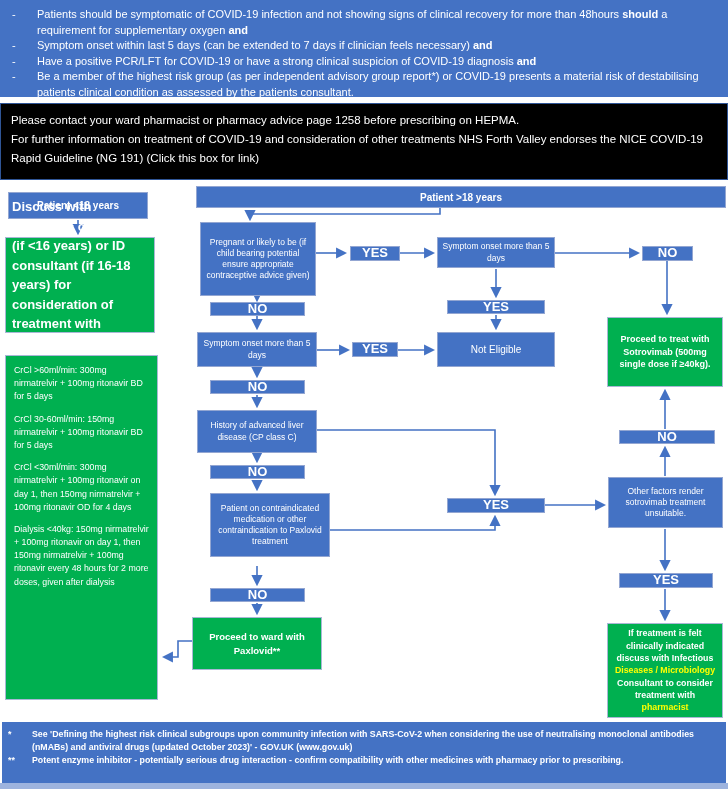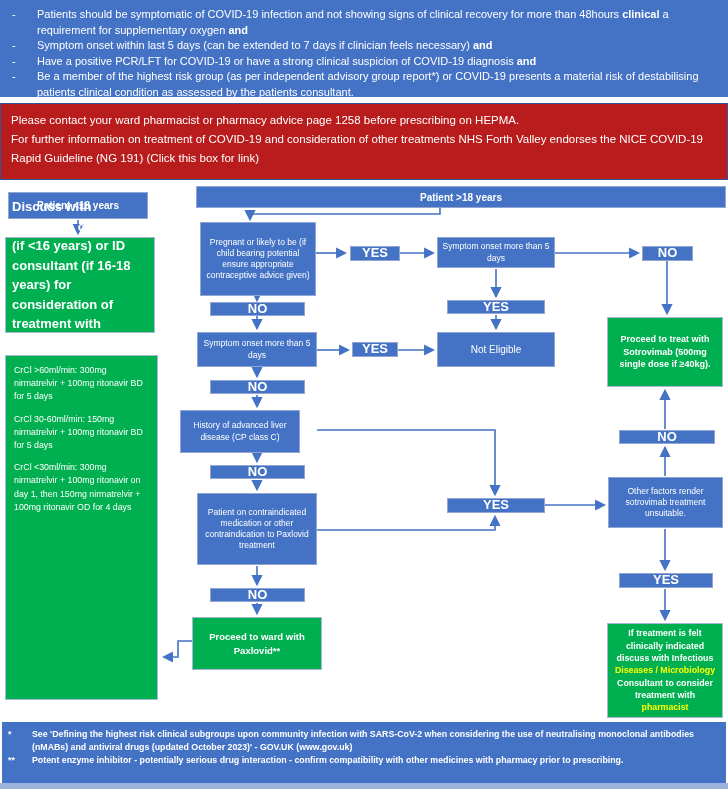--- a/index.html
+++ b/index.html
@@ -11,21 +11,21 @@
   
   #criteria{
     left:0;top:0;width:728px;height:97px;background:#4472C4;color:#fff;
     font-size:11px;padding:7px 12px 0 12px;
   }
   .bullet{display:flex;line-height:15.5px;}
   .bullet .dash{width:25px;flex:none;}
   .bullet .btxt{flex:1;}
   
   #contact{
-    left:0;top:103px;width:728px;height:77px;background:#b91c1c;color:#fff;
+    left:0;top:103px;width:728px;height:77px;background:#000000;color:#fff;
     border:1px solid #2F5597;font-size:11.5px;line-height:19px;padding:7px 10px;
   }
   
   .bnode{
     background:#4472C4;border:1.5px solid #93A6D2;color:#fff;
     display:flex;align-items:center;justify-content:center;text-align:center;
     font-size:8.5px;line-height:1.3;padding:2px;z-index:2;
   }
   .gnode{
     background:#00B050;border:1.5px solid #A9B7D6;color:#fff;
@@ -50,21 +50,21 @@
   .fn-text{flex:1;}
   .fn-indent{margin-left:24px;}
   #footer-strip{left:0;top:783px;width:728px;height:6px;background:#9DB3DE;}
 </style>
 </head>
 <body>
 
 <div id="criteria" class="abs">
   <div class="bullet">
     <span class="dash">-</span>
-    <span class="btxt"><span><span>Patients should be symptomatic of COVID-19 infection and not showing signs of clinical recovery for more than 48hours </span><span style="font-weight: 700;">clinical</span><span> a requirement for supplementary oxygen </span><span style="font-weight: 700;">and</span></span></span>
+    <span class="btxt"><span><span>Patients should be symptomatic of COVID-19 infection and not showing signs of clinical recovery for more than 48hours </span><span style="font-weight: 700;">should</span><span> a requirement for supplementary oxygen </span><span style="font-weight: 700;">and</span></span></span>
   </div>
   <div class="bullet">
     <span class="dash">-</span>
     <span class="btxt"><span><span>Symptom onset within last 5 days (can be extended to 7 days if clinician feels necessary) </span><span style="font-weight: 700;">and</span></span></span>
   </div>
   <div class="bullet">
     <span class="dash">-</span>
     <span class="btxt"><span><span>Have a positive PCR/LFT for COVID-19 or have a strong clinical suspicion of COVID-19 diagnosis </span><span style="font-weight: 700;">and</span></span></span>
   </div>
   <div class="bullet">
@@ -113,37 +113,38 @@
     <polyline points="192,641 178,641 178,657 164,657" marker-end="url(#arr)"></polyline>
   </g>
 </svg>
 
 <div class="abs bnode hdr" style="left:8px;top:192px;width:140px;height:27px;">Patient &lt;18 years</div>
 <div class="abs gnode" id="discuss-box" style="left:5px;top:237px;width:150px;height:96px;">Discuss with Paediatric consultant (if &lt;16 years) or ID consultant (if 16-18 years) for consideration of treatment with remdesivir or sotrovimab (if ≥ 40kg)</div>
 <div class="abs gnode" id="dosing-box" style="left:5px;top:355px;width:153px;height:345px;">
   <p>CrCl &gt;60ml/min: 300mg nirmatrelvir + 100mg ritonavir BD for 5 days</p>
   <p>CrCl 30-60ml/min: 150mg nirmatrelvir + 100mg ritonavir BD for 5 days</p>
   <p>CrCl &lt;30ml/min: 300mg nirmatrelvir + 100mg ritonavir on day 1, then 150mg nirmatrelvir + 100mg ritonavir OD for 4 days</p>
+  <p>Dialysis &lt;40kg: 150mg nirmatrelvir + 100mg ritonavir on day 1, then 150mg nirmatrelvir + 100mg ritonavir every 48 hours for 2 more doses, given after dialysis</p>
 </div>
 
 <div class="abs bnode hdr" style="left:196px;top:186px;width:530px;height:22px;">Patient &gt;18 years</div>
 <div class="abs bnode" style="left:200px;top:222px;width:116px;height:74px;">Pregnant or likely to be (if child bearing potential ensure appropriate contraceptive advice given)</div>
 <div class="abs bnode tag" style="left:350px;top:246px;width:50px;height:15px;">YES</div>
 <div class="abs bnode" style="left:437px;top:237px;width:118px;height:31px;">Symptom onset more than 5 days</div>
 <div class="abs bnode tag" style="left:642px;top:246px;width:51px;height:15px;">NO</div>
 <div class="abs bnode tag" style="left:447px;top:300px;width:98px;height:14px;">YES</div>
 <div class="abs bnode" style="left:437px;top:332px;width:118px;height:35px;font-size:10px;">Not Eligible</div>
 
 <div class="abs bnode tag" style="left:210px;top:302px;width:95px;height:14px;">NO</div>
 <div class="abs bnode" style="left:197px;top:332px;width:120px;height:35px;">Symptom onset more than 5 days</div>
 <div class="abs bnode tag" style="left:352px;top:342px;width:46px;height:15px;">YES</div>
 <div class="abs bnode tag" style="left:210px;top:380px;width:95px;height:14px;">NO</div>
-<div class="abs bnode" style="left:180px;top:410px;width:120px;height:43px;">History of advanced liver disease (CP class C)</div>
+<div class="abs bnode" style="left:197px;top:410px;width:120px;height:43px;">History of advanced liver disease (CP class C)</div>
 <div class="abs bnode tag" style="left:210px;top:465px;width:95px;height:14px;">NO</div>
-<div class="abs bnode" style="left:197px;top:493px;width:120px;height:72px;">Patient on contraindicated medication or other contraindication to Paxlovid treatment</div>
+<div class="abs bnode" style="left:210px;top:493px;width:120px;height:64px;">Patient on contraindicated medication or other contraindication to Paxlovid treatment</div>
 <div class="abs bnode tag" style="left:210px;top:588px;width:95px;height:14px;">NO</div>
 <div class="abs gnode bold" style="left:192px;top:617px;width:130px;height:53px;font-size:9.5px;">Proceed to ward with Paxlovid**</div>
 
 <div class="abs bnode tag" style="left:447px;top:498px;width:98px;height:15px;">YES</div>
 
 <div class="abs gnode bold" style="left:607px;top:317px;width:116px;height:70px;">Proceed to treat with Sotrovimab (500mg single dose if ≥40kg).</div>
 <div class="abs bnode tag" style="left:619px;top:430px;width:96px;height:14px;">NO</div>
 <div class="abs bnode" style="left:608px;top:477px;width:115px;height:51px;">Other factors render sotrovimab treatment unsuitable.</div>
 <div class="abs bnode tag" style="left:619px;top:573px;width:94px;height:15px;">YES</div>
 <div class="abs gnode bold" style="left:607px;top:623px;width:116px;height:95px;font-size:8.8px;">

